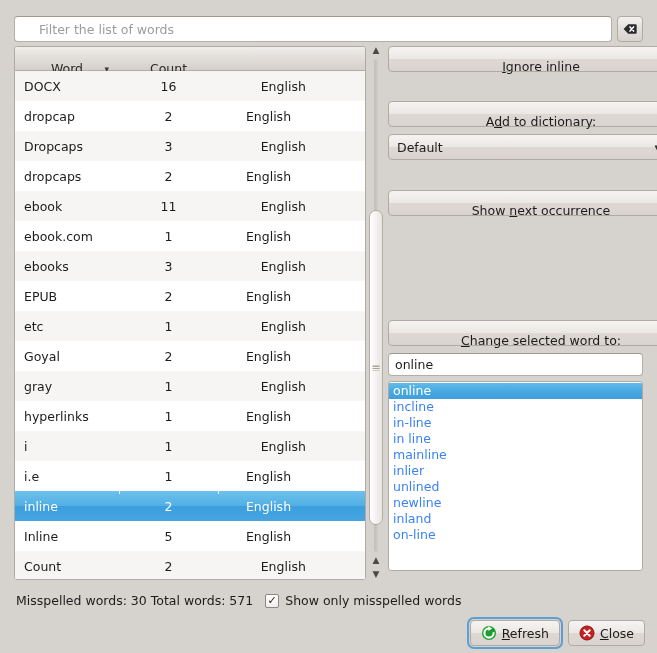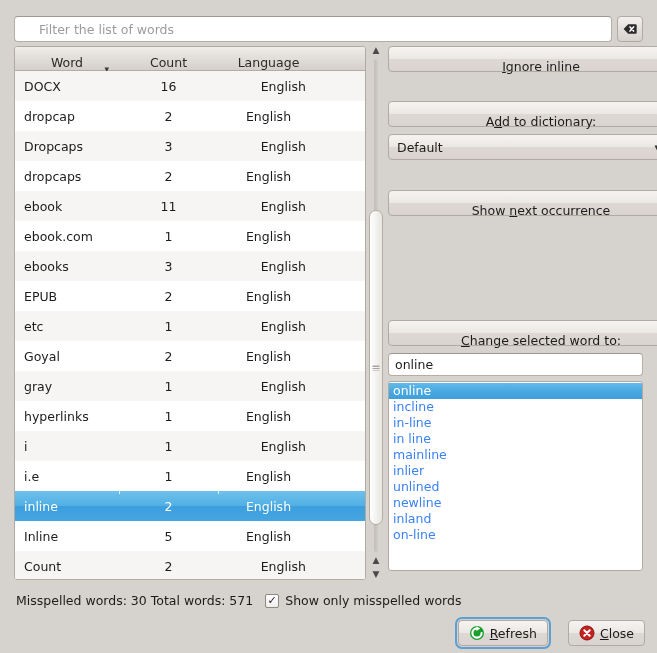--- a/index.html
+++ b/index.html
@@ -73,21 +73,21 @@
   .thead {
     display: flex;
     height: 24px;
     background: linear-gradient(to bottom, #efedea 0%, #e0dcd8 55%, #d4cfc9 100%);
     border-bottom: 1px solid #b3ada6;
     box-sizing: border-box;
   }
   .th {
     position: relative;
     display: flex;
-    align-items: flex-end;
+    align-items: center;
     justify-content: center;
     font-size: 12.5px;
     color: #2a2a2a;
     box-sizing: border-box;
     cursor: pointer;
     user-select: none;
     margin-top: 20px;
   }
   .th::after {
     content: "";
@@ -346,21 +346,21 @@
     color: #1c1c1c;
     line-height: 1;
   }
 
   
   .bottom-btns {
     position: absolute;
     right: 12px;
     top: 620px;
     display: flex;
-    gap: 20px;
+    gap: 8px;
   }
   .dlg-btn {
     height: 26px;
     box-sizing: border-box;
     border: 1px solid #b0aaa3;
     border-radius: 4px;
     background: linear-gradient(to bottom, #f6f4f2 0%, #ebe8e4 48%, #ddd8d3 52%, #d9d4cf 100%);
     display: flex;
     align-items: center;
     gap: 5px;
@@ -394,23 +394,20 @@
 </div>
 
 <div class="table-panel">
   <div class="thead">
     <div class="th th-word">
       <span>Word</span>
       <span class="sort-chevron">▾</span>
     </div>
     <div class="th th-count">
       <span>Count</span>
-    </div>
-    <div class="th th-language">
-      <span>Language</span>
     </div>
     <div class="th th-filler"></div>
   </div>
   <div class="tbody" id="tbody">
       <div class="trow alt">
         <div class="cell-word">DOCX</div>
         <div class="cell-count">16</div>
         <div class="cell-language">English</div>
         <div class="cell-filler"></div>
       </div>

